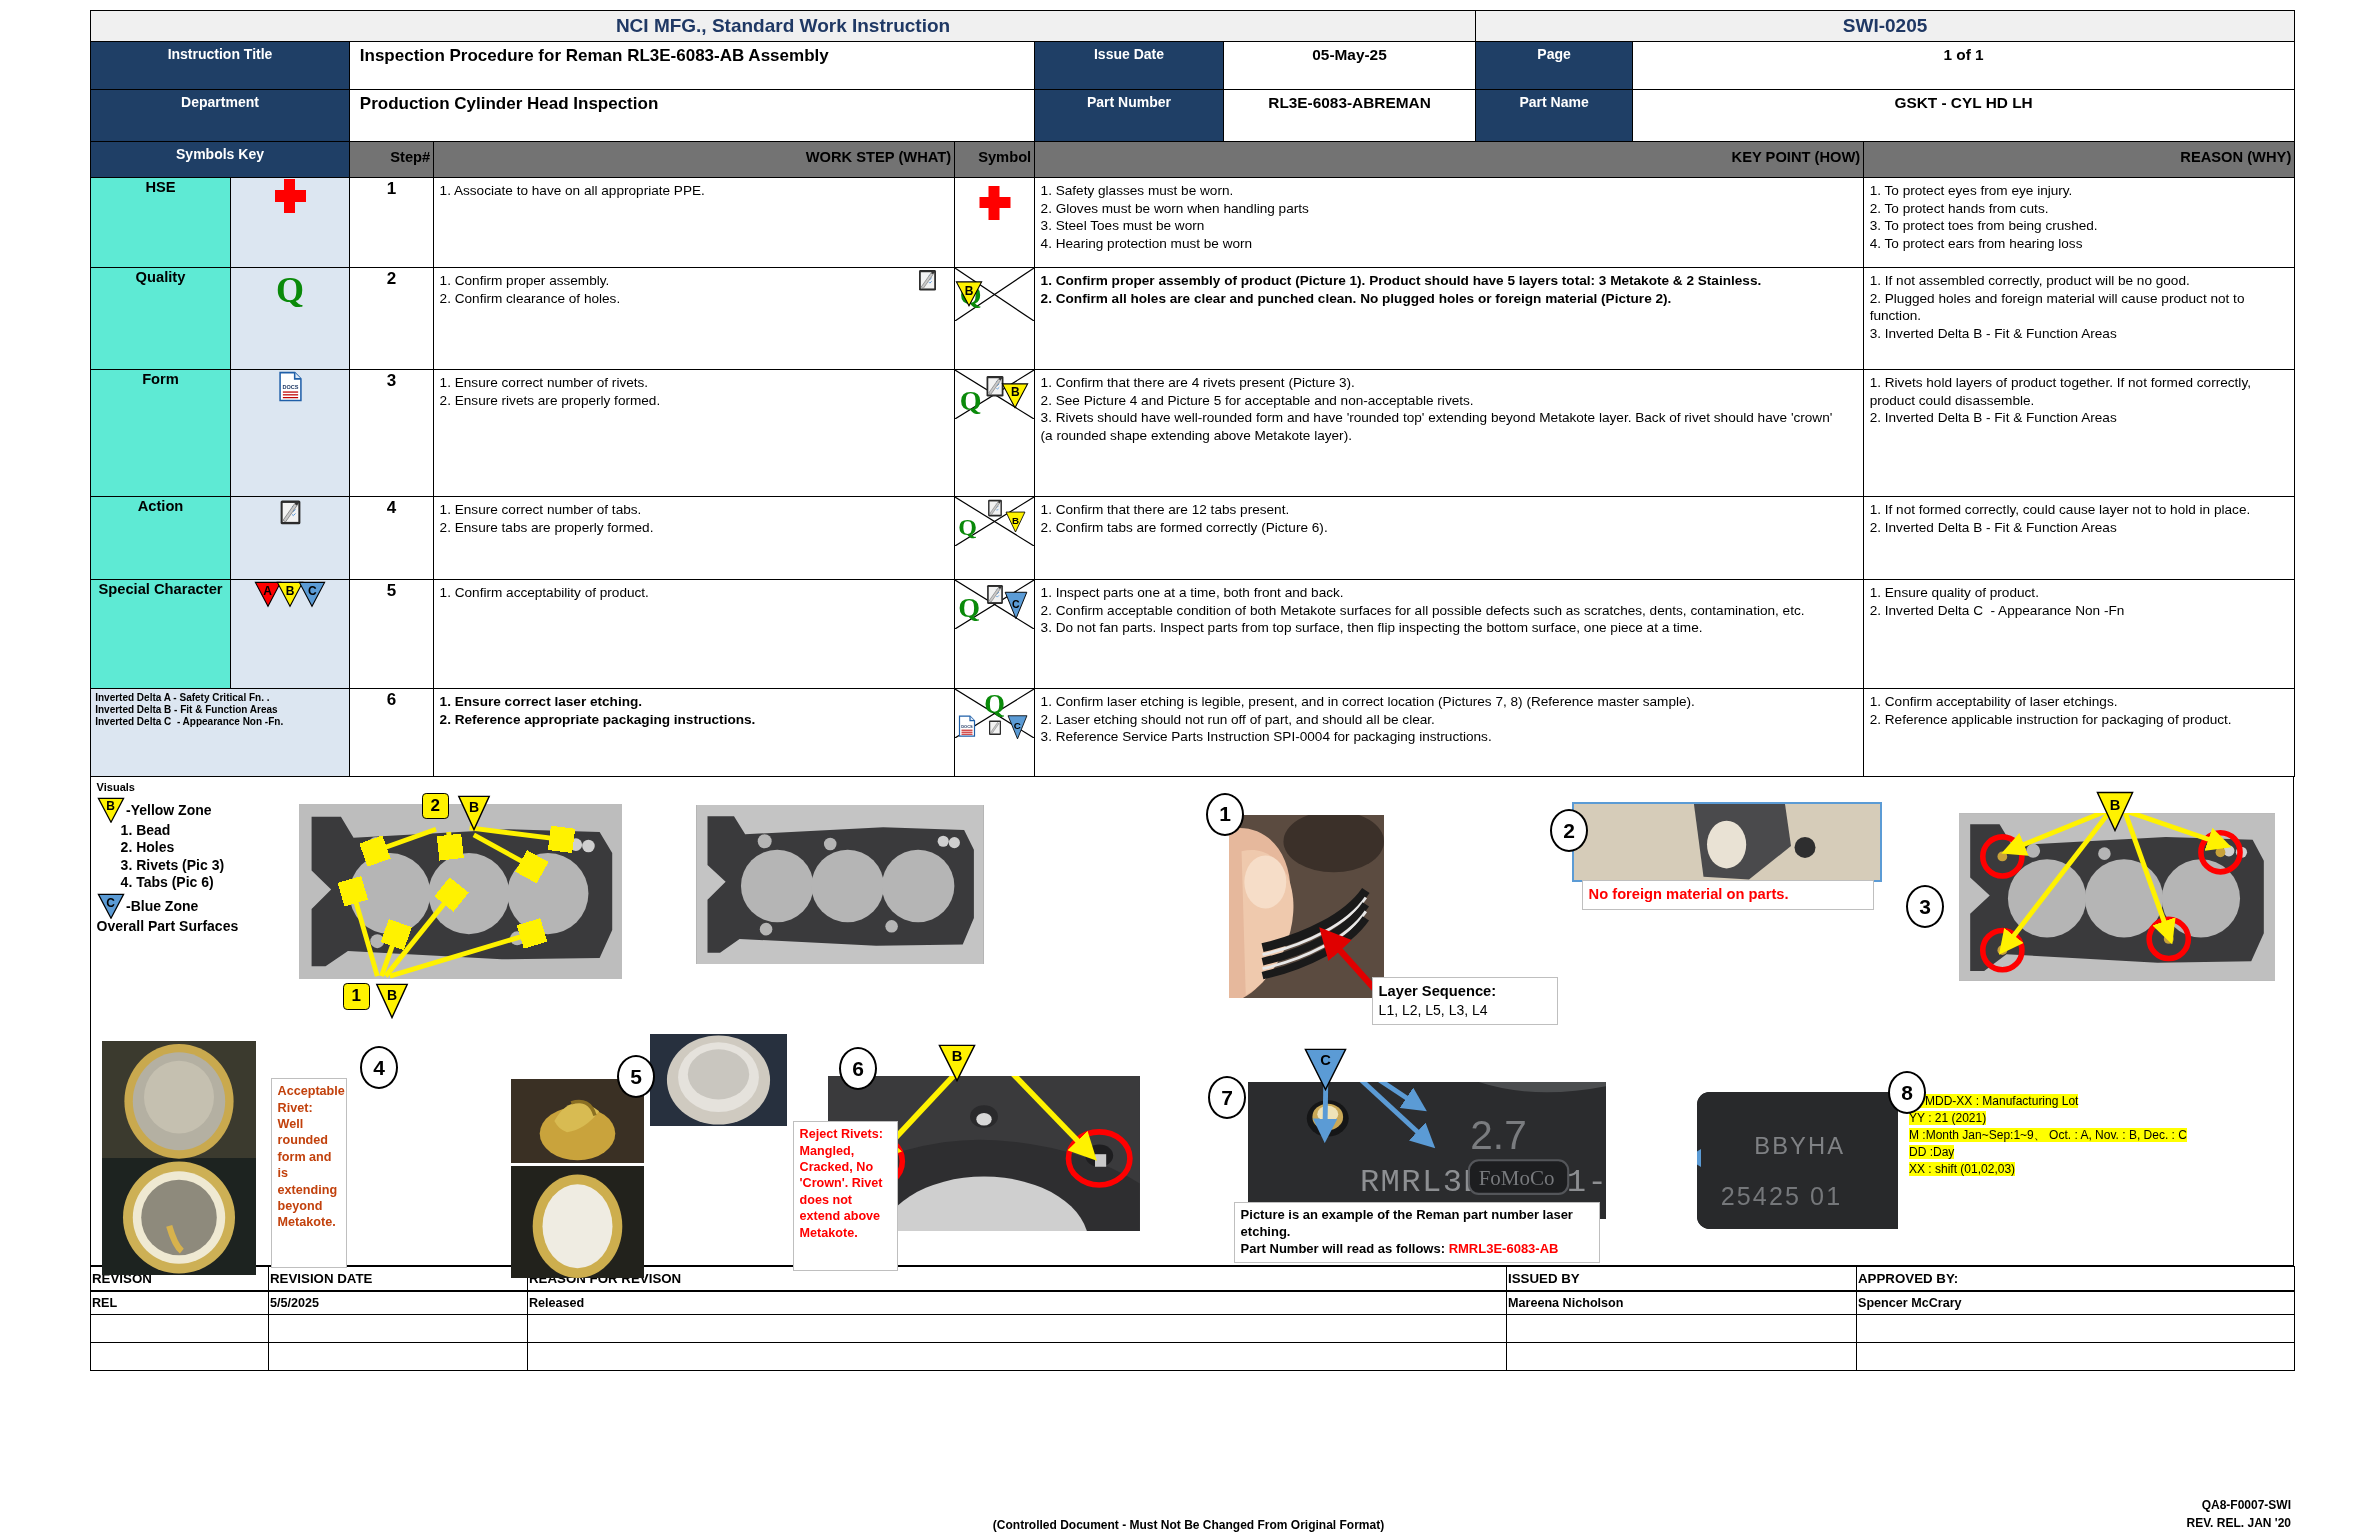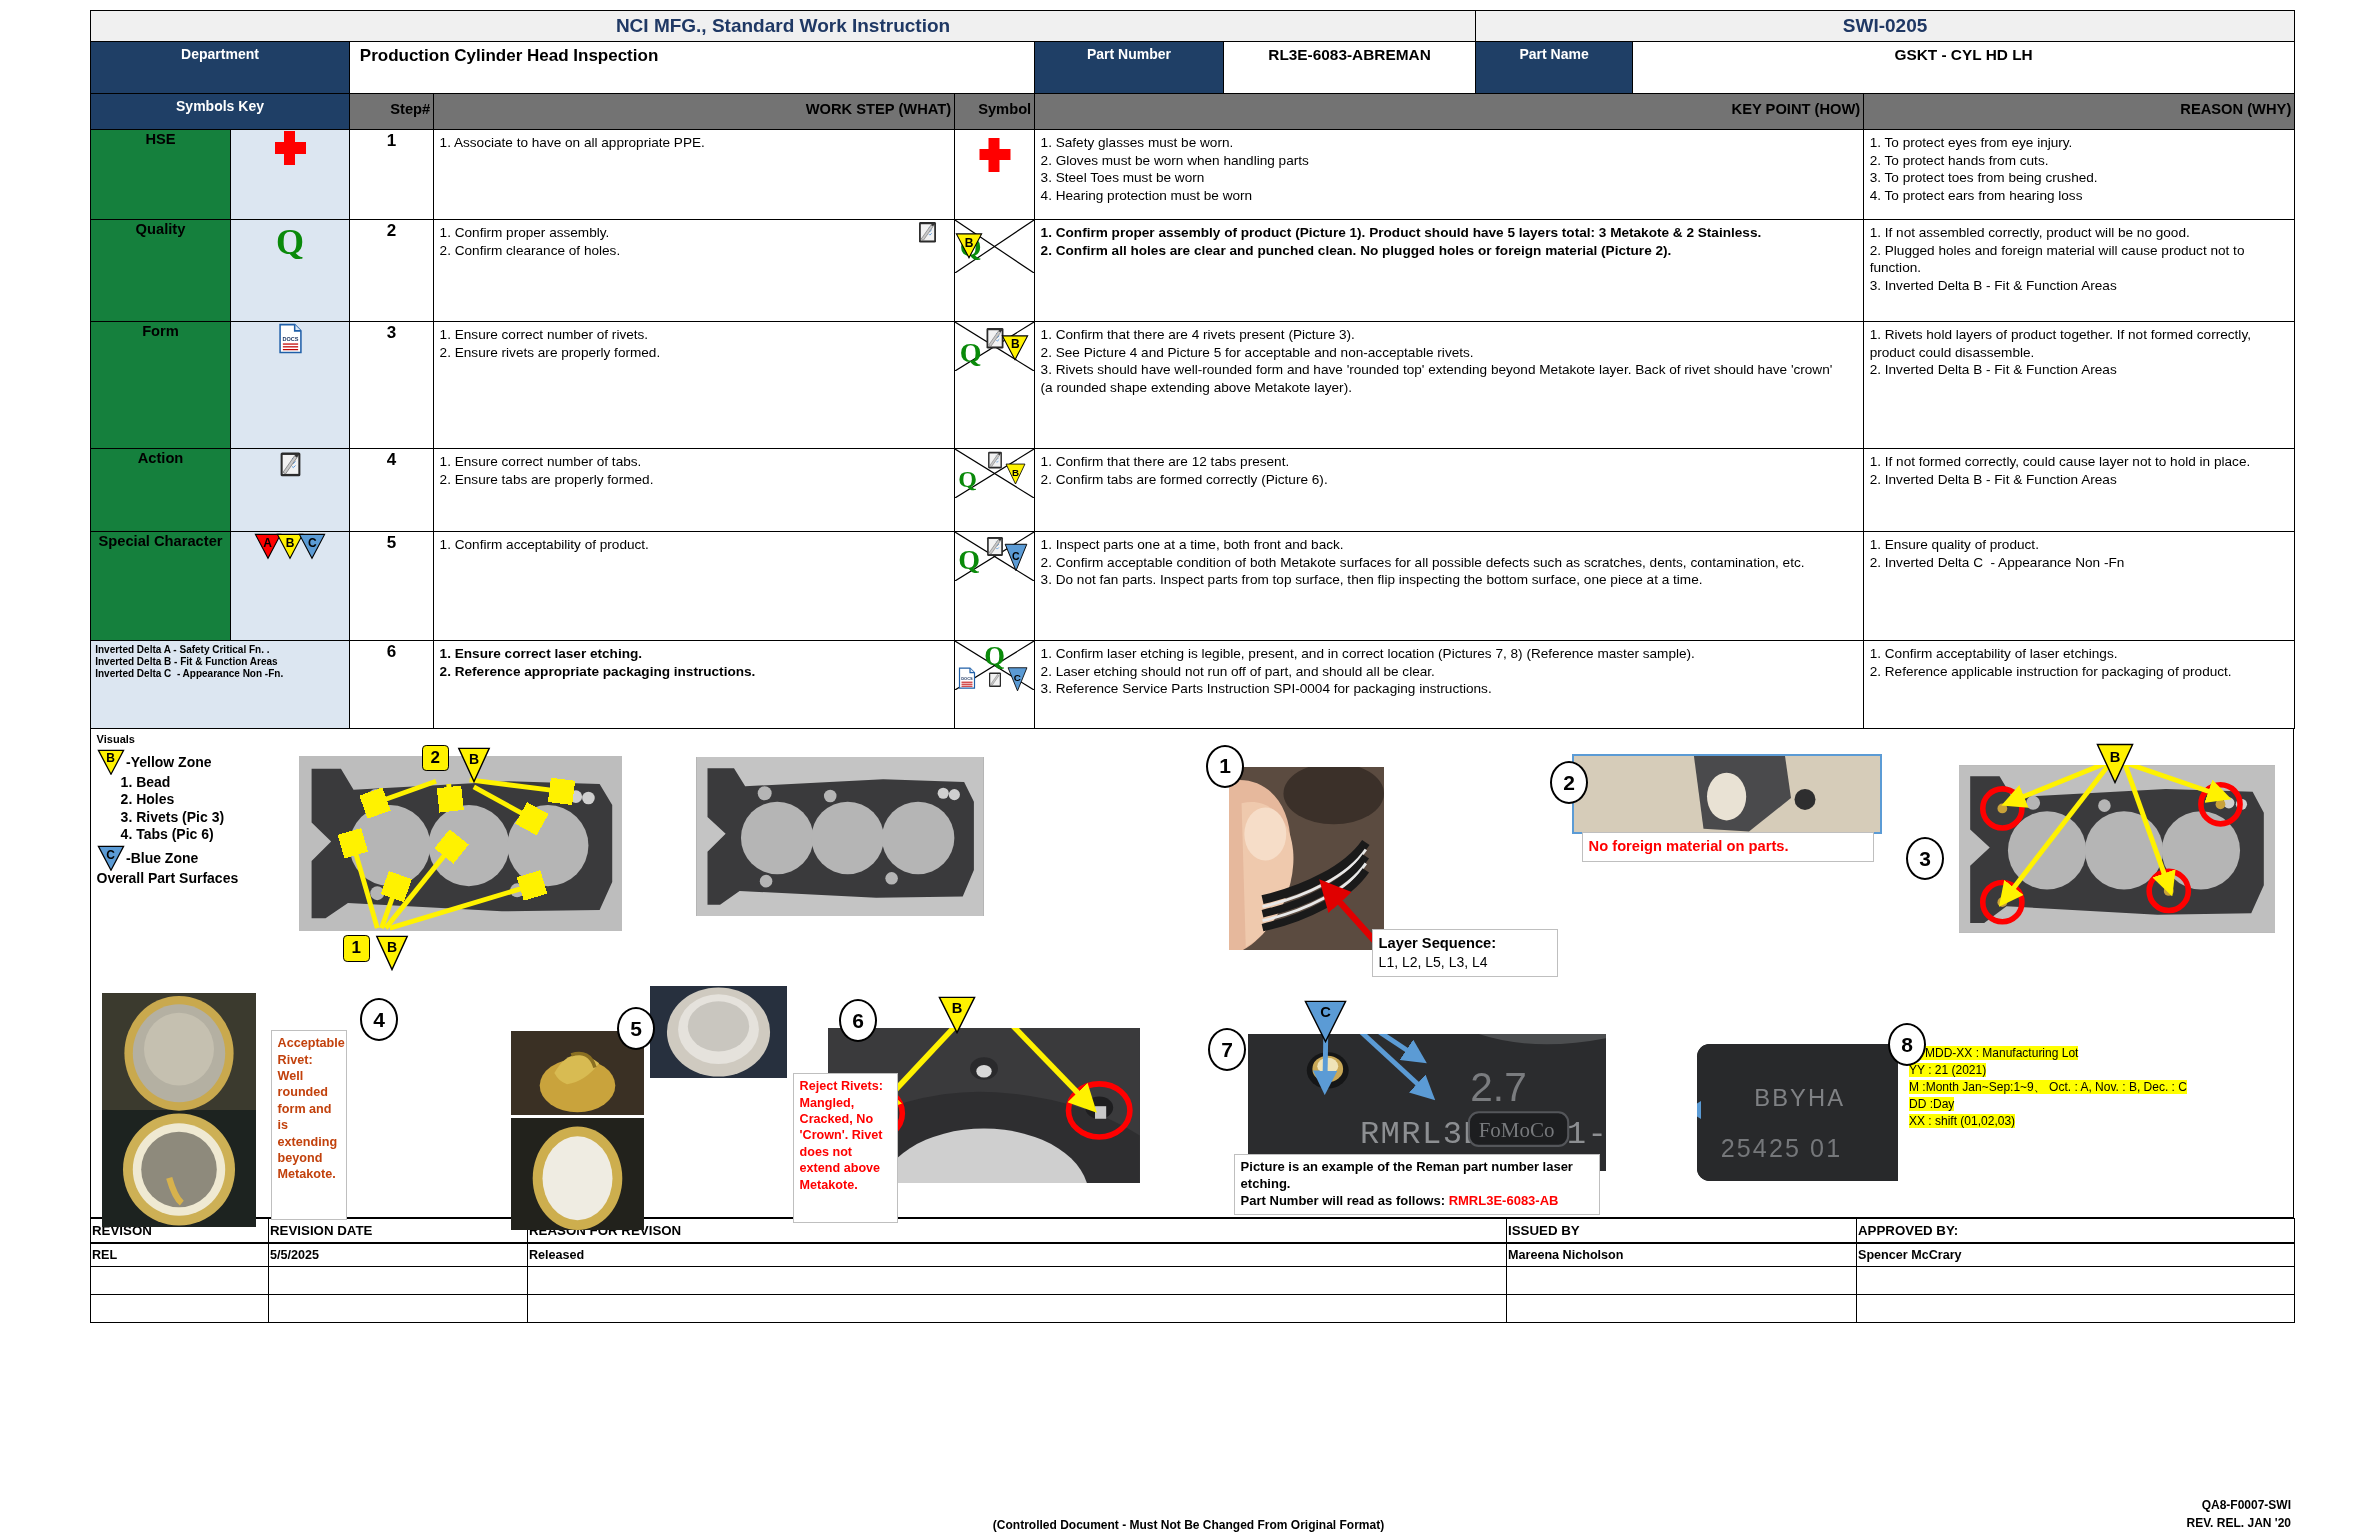--- a/index.html
+++ b/index.html
@@ -16,21 +16,21 @@
   
   table.doc { border-collapse:collapse; width:2204px; table-layout:fixed; }
   table.doc td, table.doc th { border:1.4px solid #000; vertical-align:top; }
 
   .hdrbar { background:#f0f0f0; text-align:center; font-weight:bold; font-size:19px; color:#1F3864; padding:4.2px 0; }
   .navy { background:#1F3F66; color:#fff; font-weight:bold; text-align:center; vertical-align:middle; font-size:14px; padding:4.2px 2.8px; }
   .val { text-align:center; vertical-align:middle; font-weight:bold; font-size:15.4px; padding:4.2px 4.2px; }
   .val.left { text-align:left; padding-left:9.8px; font-size:17px; }
   .colhdr { text-align:right; vertical-align:middle; font-weight:bold; font-size:14.7px; padding:7px 2.8px; background:#737373; }
 
-  .keycell { background:#15803d; vertical-align:middle; text-align:center; font-weight:bold; font-size:14.7px; }
+  .keycell { background:#5eead4; vertical-align:middle; text-align:center; font-weight:bold; font-size:14.7px; }
   .keyicon { background:#DCE6F1; vertical-align:middle; text-align:center; }
   .stepno { text-align:center; vertical-align:middle; font-weight:bold; font-size:17px; }
   .body-txt { font-size:13.6px; line-height:1.28; padding:4.2px 5.6px 4.2px 5.6px; }
   .body-txt.b { font-weight:bold; }
   .body-txt div { white-space:pre-wrap; }
 
   
   .symcell { position:relative; padding:0; height:100%; }
   .symbox { position:relative; width:100%; height:100%; min-height:49px; }
   .symbox .xline { position:absolute; left:0; top:0; width:100%; height:100%; }
@@ -102,20 +102,28 @@
         <col style="width:189px">
         <col style="width:252px">
         <col style="width:157px">
       <col style="width:231px">
         <col style="width:431px">
     </colgroup>
     <tbody>
         <tr>
       <td colspan="7" class="hdrbar">NCI MFG., Standard Work Instruction</td>
       <td colspan="3" class="hdrbar">SWI-0205</td>
+    </tr>
+    <tr style="height:48px">
+      <td colspan="2" class="navy">Instruction Title</td>
+      <td colspan="3" class="val left">Inspection Procedure for Reman RL3E-6083-AB Assembly</td>
+      <td class="navy">Issue Date</td>
+      <td class="val">05-May-25</td>
+      <td class="navy">Page</td>
+      <td colspan="2" class="val">1 of 1</td>
     </tr>
     <tr style="height:52px">
       <td colspan="2" class="navy">Department</td>
       <td colspan="3" class="val left">Production Cylinder Head Inspection</td>
       <td class="navy">Part Number</td>
       <td class="val">RL3E-6083-ABREMAN</td>
       <td class="navy">Part Name</td>
       <td colspan="2" class="val">GSKT - CYL HD LH</td>
     </tr>
     <tr style="height:36px">

